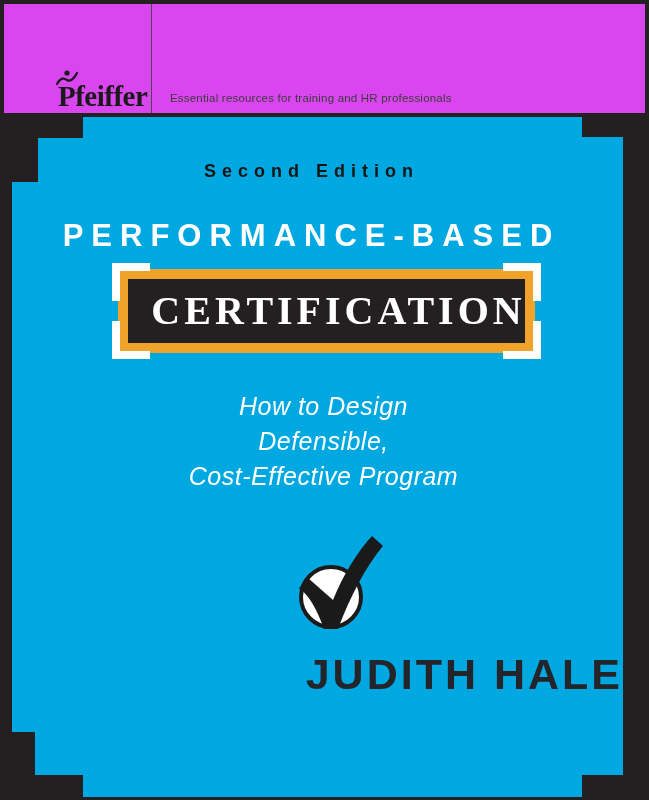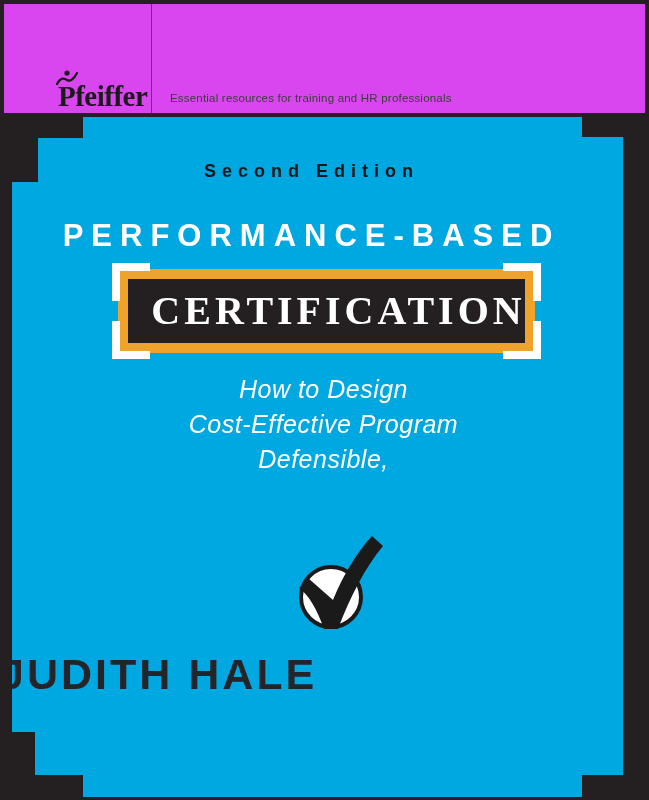--- a/index.html
+++ b/index.html
@@ -29,26 +29,26 @@
     padding:10px;box-sizing:border-box;}
   .cert-inner{width:100%;height:100%;background:#242021;display:flex;align-items:center;justify-content:center;}
   .cert-text{font-family:"Liberation Serif",serif;font-size:40px;font-weight:bold;color:#ffffff;
     letter-spacing:4px;white-space:nowrap;line-height:1;margin-left:24px;}
   .bracket{position:absolute;width:30px;height:30px;}
   .bracket.tl{top:-6px;left:-6px;border-top:8px solid #fff;border-left:8px solid #fff;}
   .bracket.tr{top:-6px;right:-6px;border-top:8px solid #fff;border-right:8px solid #fff;}
   .bracket.bl{bottom:-6px;left:-6px;border-bottom:8px solid #fff;border-left:8px solid #fff;}
   .bracket.br{bottom:-6px;right:-6px;border-bottom:8px solid #fff;border-right:8px solid #fff;}
 
-  .subtitle{position:absolute;top:259px;left:0;right:0;text-align:center;
+  .subtitle{position:absolute;top:276px;left:0;right:0;text-align:center;
     font-style:italic;font-size:25px;color:#ffffff;line-height:35px;letter-spacing:0.5px;padding-left:24px;}
 
   .checkbadge{position:absolute;left:265px;top:412px;}
 
-  .author{position:absolute;top:537px;left:0;right:0;text-align:left;white-space:nowrap;
+  .author{position:absolute;top:537px;left:0;right:0;text-align:right;white-space:nowrap;
     font-size:43px;font-weight:bold;letter-spacing:3px;color:#24252a;}
 </style>
 </head>
 <body>
 
 <div class="cover">
 
   <div class="pubbar">
     <div class="logo">
       <span class="logo-mark">
@@ -74,22 +74,22 @@
       <div class="bracket tr"></div>
       <div class="bracket bl"></div>
       <div class="bracket br"></div>
       <div class="cert-inner">
         <span class="cert-text">CERTIFICATION</span>
       </div>
     </div>
 
     <div class="subtitle">
       <div>How to Design</div>
+      <div>Defensible,</div>
       <div>Cost-Effective Program</div>
-      <div>Defensible,</div>
     </div>
 
     <div class="checkbadge">
       <svg width="130" height="110" viewBox="265 525 130 110">
         <circle cx="331" cy="597" r="30" fill="#ffffff" stroke="#1a1a1a" stroke-width="4"></circle>
         <path d="M308 578 L333 600 C343 575 358 551 372 536 L383 546 C366 566 350 597 338 629 L324 629 C317 609 308 594 299 588 Z" fill="#1a1a1a"></path>
       </svg>
     </div>
 
     <div class="author">JUDITH HALE</div>

